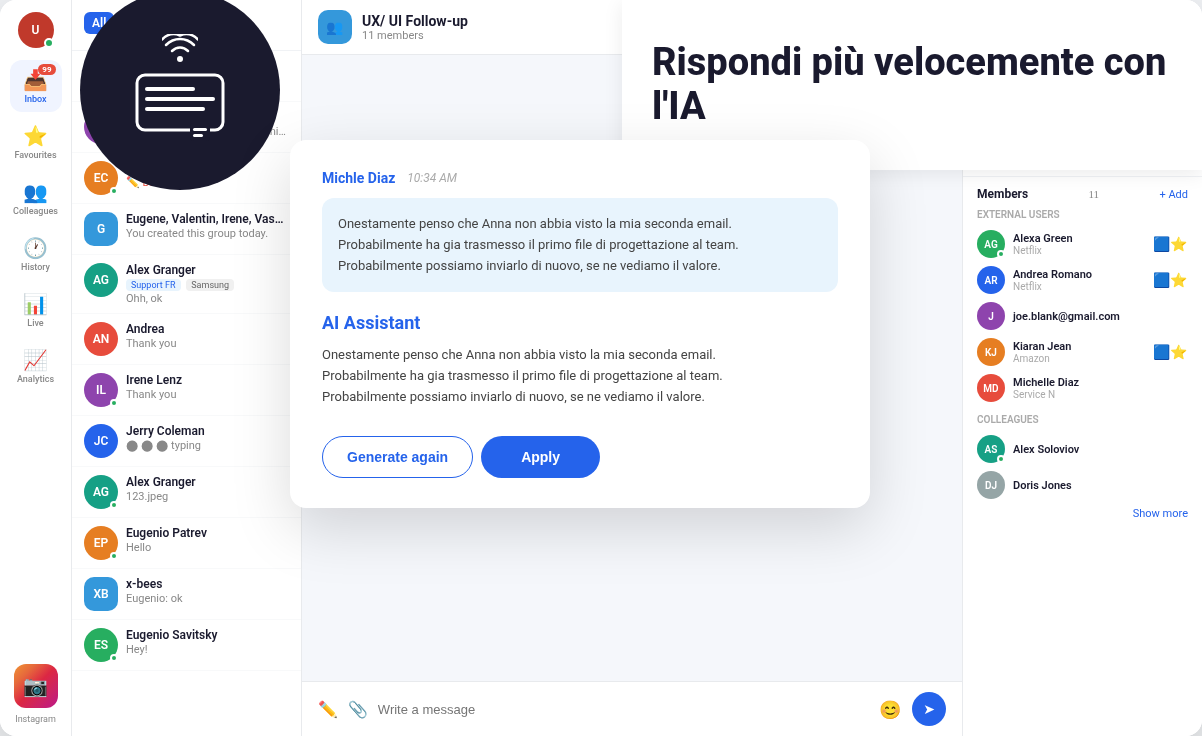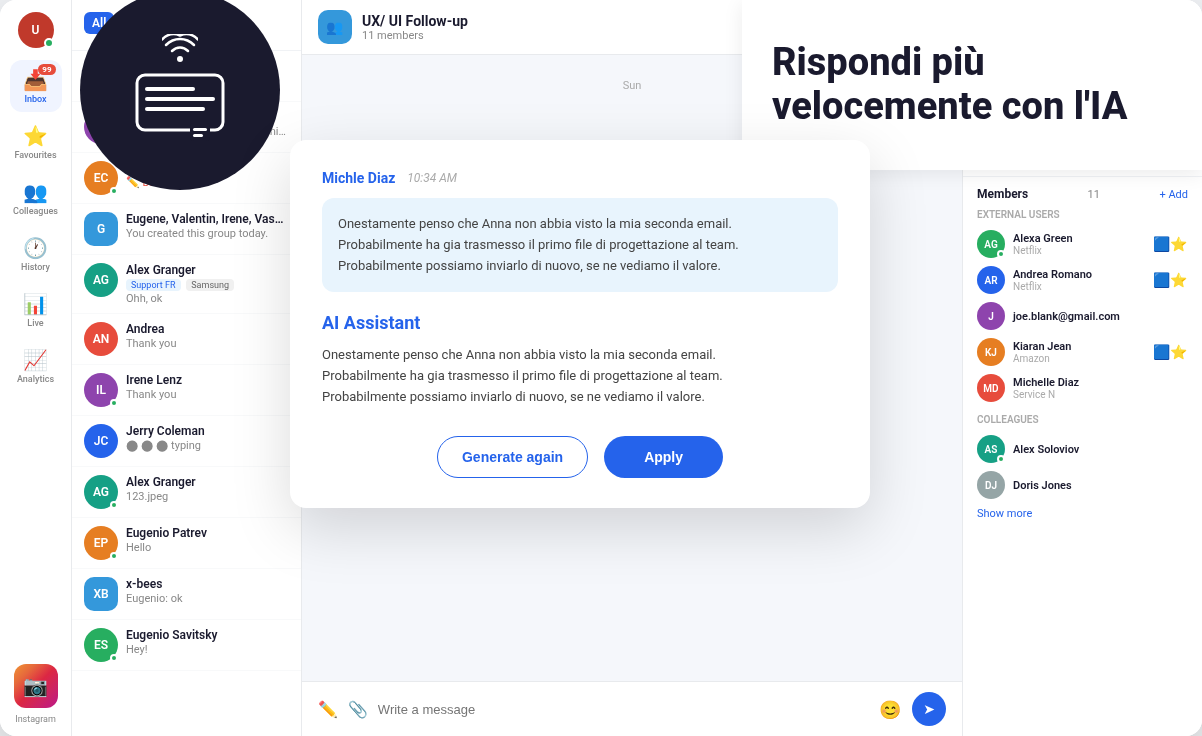--- a/index.html
+++ b/index.html
@@ -22,21 +22,21 @@
       border-radius: 16px;
       overflow: hidden;
       box-shadow: 0 20px 60px rgba(0,0,0,0.2);
     }
 
     
     .marketing-overlay {
       position: absolute;
       top: 0;
       right: 0;
-      width: 460px;
+      width: 580px;
       height: 170px;
       background: #fff;
       border-radius: 0 0 0 20px;
       z-index: 10;
       display: flex;
       align-items: center;
       padding: 12px 30px;
       box-shadow: 0 4px 20px rgba(0,0,0,0.08);
     }
     .marketing-title {
@@ -370,21 +370,21 @@
     .members-section {
       padding: 10px 14px;
     }
     .members-header {
       display: flex;
       justify-content: space-between;
       align-items: center;
       margin-bottom: 8px;
     }
     .members-title { font-size: 12px; font-weight: 700; color: #1a1a2e; }
-    .members-count { font-size: 11px; color: #888; }
+    .members-count { font-size: 11px; color: #888; font-family: Liberation Serif, serif; }
     .add-member-btn { font-size: 11px; color: #2563eb; cursor: pointer; }
     .section-label {
       font-size: 10px;
       color: #aaa;
       font-weight: 600;
       text-transform: uppercase;
       margin: 8px 0 6px;
     }
     .member-item {
       display: flex;
@@ -420,21 +420,21 @@
     .status-dot-member {
       width: 8px;
       height: 8px;
       border-radius: 50%;
       border: 2px solid white;
       position: absolute;
       bottom: 0;
       right: 0;
     }
     .status-dot-member.green { background: #27ae60; }
-    .show-more { font-size: 11px; color: #2563eb; cursor: pointer; padding: 4px 0; }
+    .show-more { font-size: 11px; color: #2563eb; cursor: pointer; text-align: right; padding: 4px 0; }
 
     
     .dark-icon-overlay {
       position: absolute;
       top: -10px;
       left: 80px;
       width: 200px;
       height: 200px;
       background: #1a1a2e;
       border-radius: 50%;
@@ -505,22 +505,22 @@
       margin-bottom: 12px;
     }
     .ai-text {
       font-size: 13px;
       color: #444;
       line-height: 1.6;
       margin-bottom: 28px;
     }
     .modal-actions {
       display: flex;
-      gap: 16px;
-      justify-content: center;
+      gap: 8px;
+      justify-content: flex-start;
     }
     .btn-generate {
       padding: 12px 24px;
       border-radius: 24px;
       border: 1.5px solid #2563eb;
       background: white;
       color: #2563eb;
       font-size: 14px;
       font-weight: 600;
       cursor: pointer;

